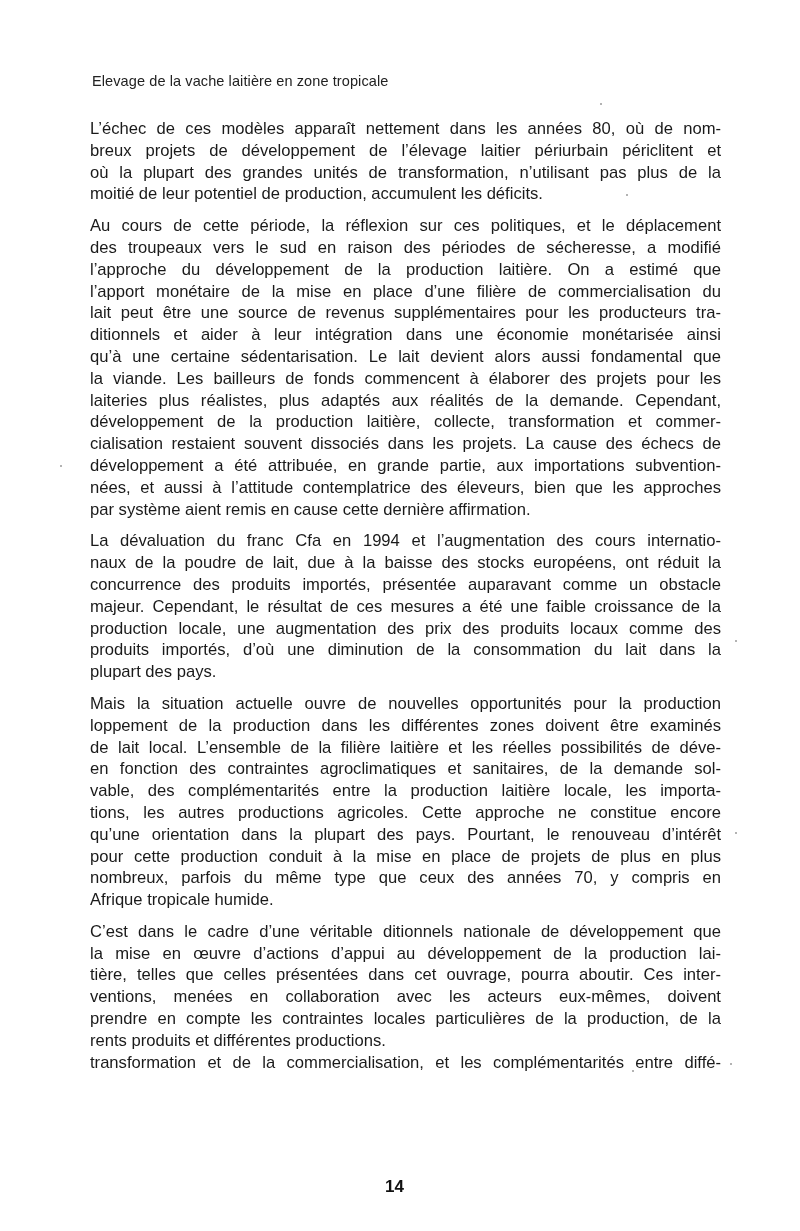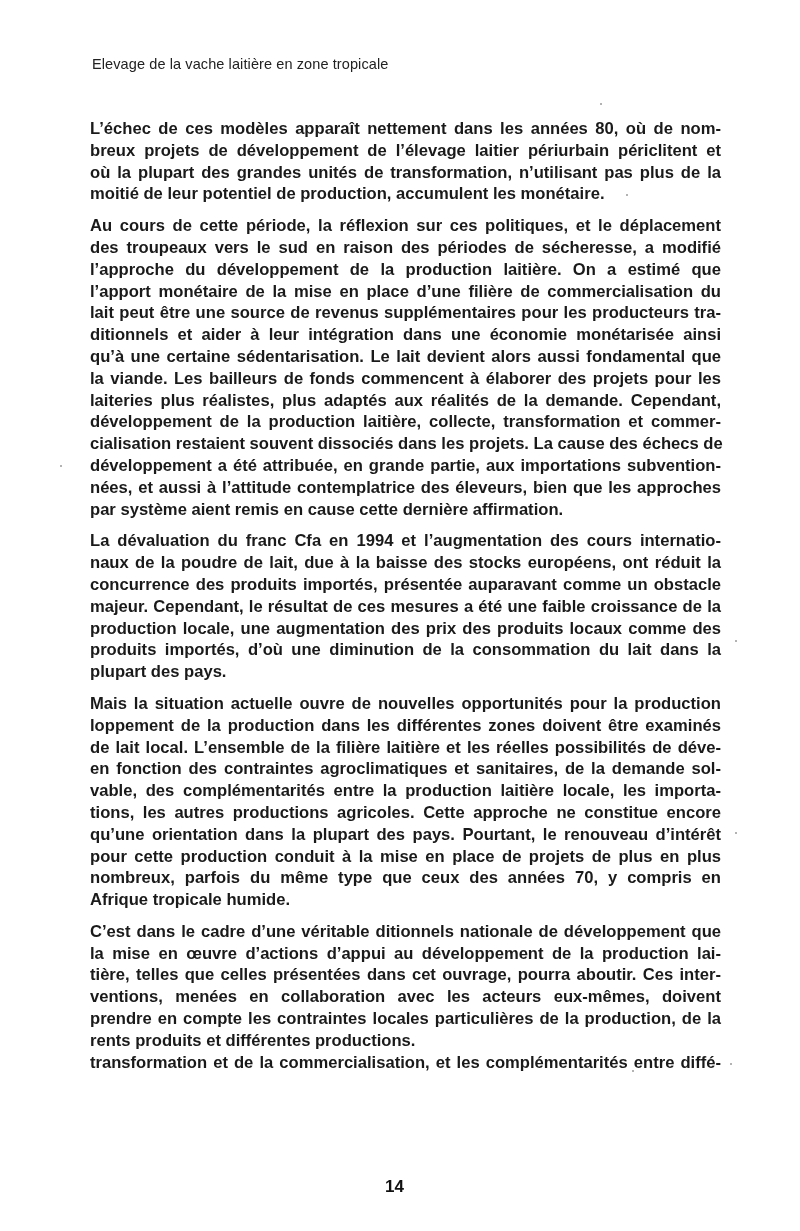--- a/index.html
+++ b/index.html
@@ -11,21 +11,21 @@
       width: 800px;
       height: 1231px;
       position: relative;
       overflow: hidden;
       font-family: "Liberation Sans", "DejaVu Sans", sans-serif;
       color: #1a1a1a;
     }
     .running-header {
       position: absolute;
       left: 92px;
-      top: 56px;
+      top: 73px;
       font-size: 14.5px;
       letter-spacing: 0.1px;
       color: #222;
     }
     .body-text {
       position: absolute;
       left: 90px;
       top: 118px;
       width: 631px;
       font-size: 16.6px;
@@ -34,21 +34,20 @@
       margin: 0 0 10px 0;
     }
     .line {
       display: block;
       height: 21.8px;
       line-height: 21.8px;
       text-align: justify;
       text-align-last: justify;
       white-space: nowrap;
       overflow: visible;
-      font-weight: bold;
     }
     .line.last {
       text-align-last: left;
     }
     .page-number {
       position: absolute;
       left: 0;
       width: 789px;
       top: 1177px;
       text-align: center;
@@ -68,21 +67,21 @@
 <body>
 
 <div class="running-header">Elevage de la vache laitière en zone tropicale</div>
 
 <div class="body-text">
 
   <div class="para">
     <span class="line">L’échec de ces modèles apparaît nettement dans les années 80, où de nom-</span>
     <span class="line">breux projets de développement de l’élevage laitier périurbain périclitent et</span>
     <span class="line">où la plupart des grandes unités de transformation, n’utilisant pas plus de la</span>
-    <span class="line last">moitié de leur potentiel de production, accumulent les monétaire.</span>
+    <span class="line last">moitié de leur potentiel de production, accumulent les déficits.</span>
   </div>
 
   <div class="para">
     <span class="line">Au cours de cette période, la réflexion sur ces politiques, et le déplacement</span>
     <span class="line">des troupeaux vers le sud en raison des périodes de sécheresse, a modifié</span>
     <span class="line">l’approche du développement de la production laitière. On a estimé que</span>
     <span class="line">l’apport monétaire de la mise en place d’une filière de commercialisation du</span>
     <span class="line">lait peut être une source de revenus supplémentaires pour les producteurs tra-</span>
     <span class="line">ditionnels et aider à leur intégration dans une économie monétarisée ainsi</span>
     <span class="line">qu’à une certaine sédentarisation. Le lait devient alors aussi fondamental que</span>

